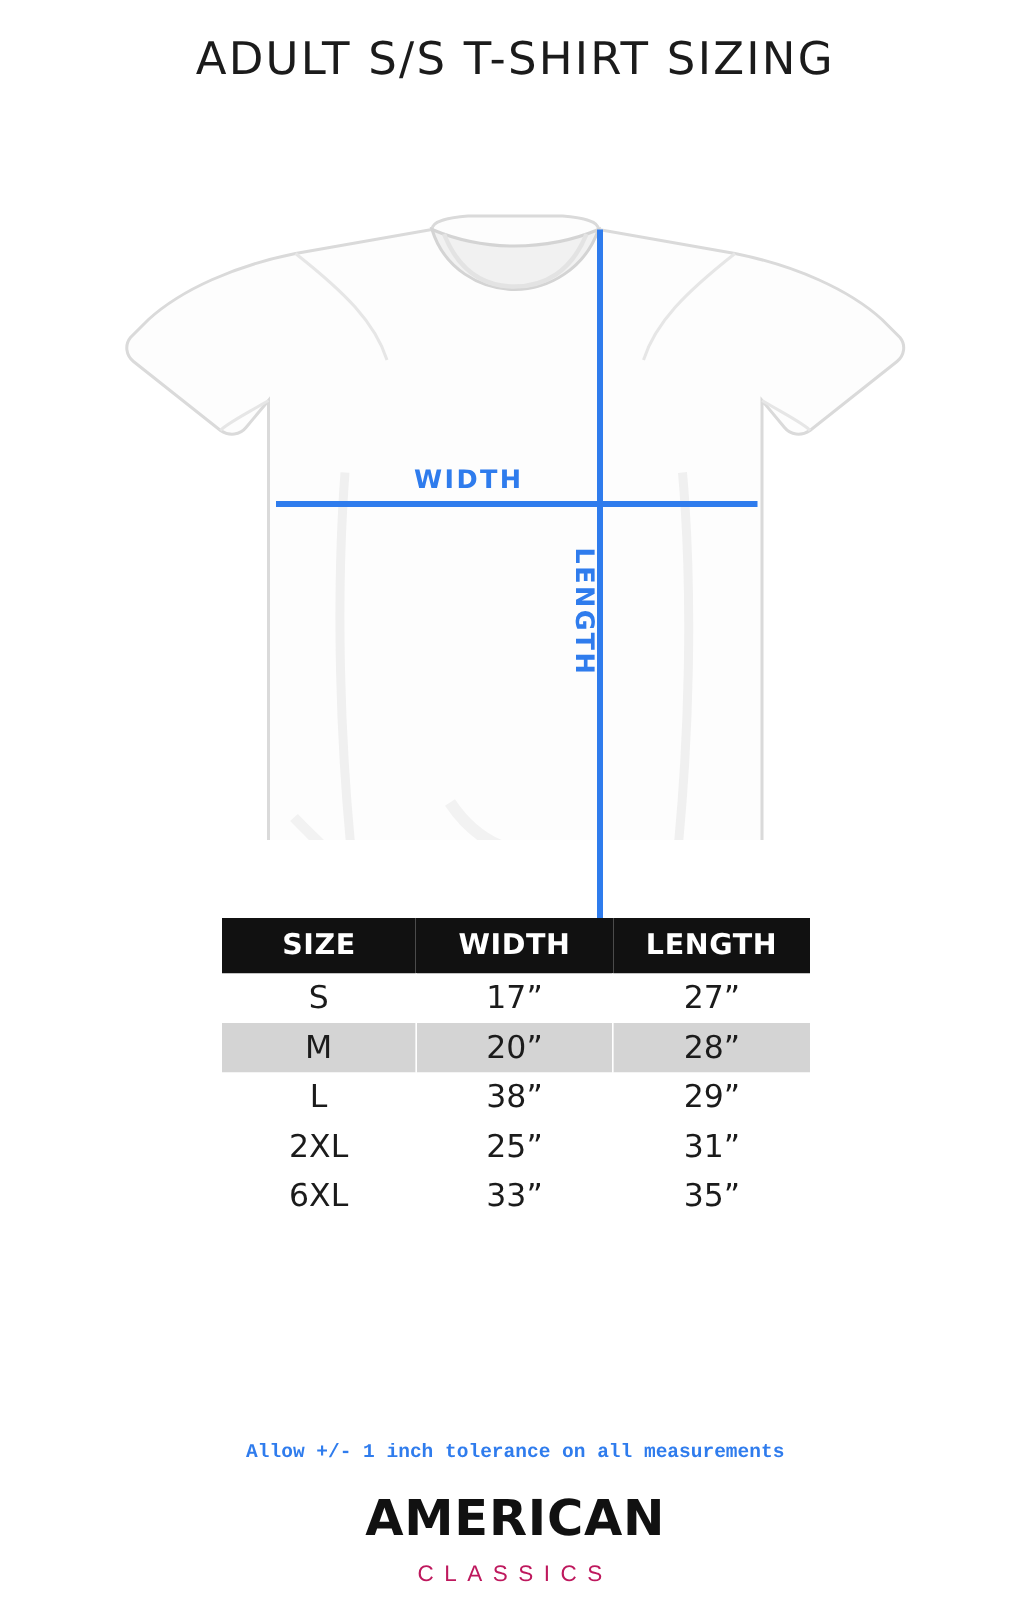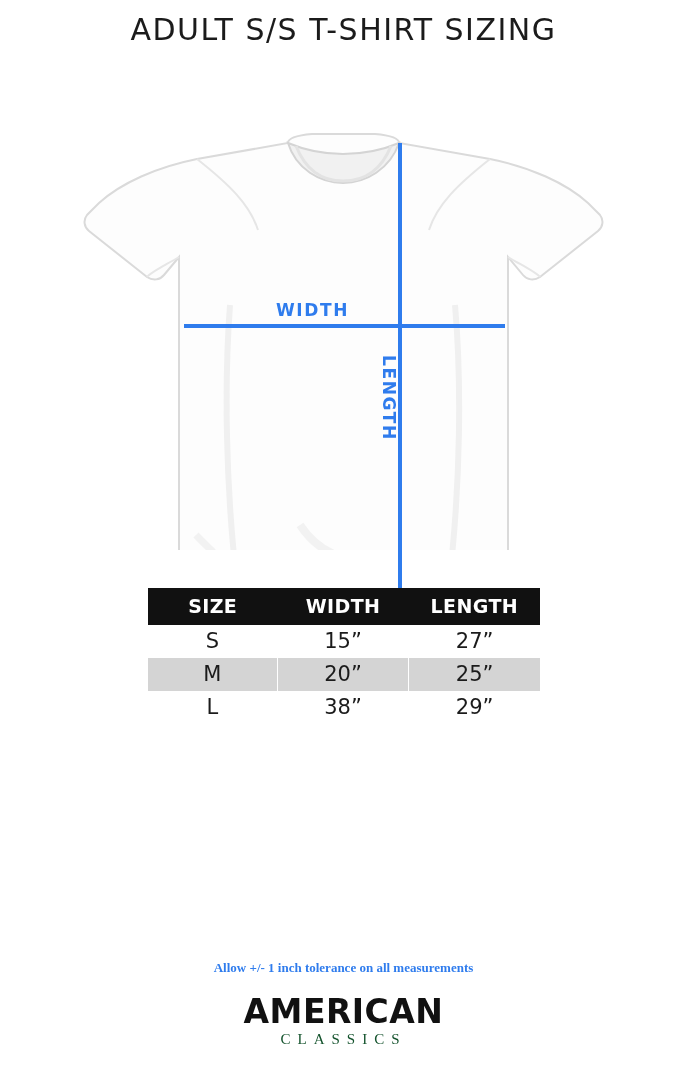--- a/index.html
+++ b/index.html
@@ -15,21 +15,21 @@
     overflow: hidden;
   }
 
   
   .page-title {
     text-align: center;
     font-size: 30px;
     letter-spacing: 1.5px;
     font-weight: 400;
     color: #1b1b1b;
-    margin: 12px 0 0 0;
+    margin: 22px 0 0 0;
     font-family: "DejaVu Sans", sans-serif;
   }
 
   
   .shirt-area {
     position: relative;
     width: 687px;
     height: 495px;
     margin-top: 8px;
   }
@@ -75,21 +75,21 @@
     font-family: "DejaVu Sans", sans-serif;
     transform: rotate(90deg);
     transform-origin: left top;
     white-space: nowrap;
   }
 
   
   .size-table {
     position: absolute;
     left: 148px;
-    top: 588px;
+    top: 612px;
     width: 392px;
     border-collapse: collapse;
     font-family: "DejaVu Sans", sans-serif;
   }
   .size-table th {
     background: #111111;
     color: #ffffff;
     font-size: 19px;
     font-weight: bold;
     letter-spacing: 0.4px;
@@ -113,42 +113,42 @@
 
   
   .tolerance {
     position: absolute;
     left: 0; right: 0;
     top: 960px;
     text-align: center;
     color: #2f7ced;
     font-weight: bold;
     font-size: 13px;
-    font-family: Liberation Serif, serif;
+    font-family: Liberation Mono, monospace;
   }
   .brand {
     position: absolute;
     left: 0; right: 0;
     top: 992px;
     text-align: center;
   }
   .brand-main {
     font-size: 33px;
     font-weight: bold;
     letter-spacing: 0.5px;
     color: #111111;
     font-family: "DejaVu Sans", sans-serif;
     text-align: center;
   }
   .brand-sub {
     font-size: 15px;
     letter-spacing: 7px;
-    color: #14532d;
-    margin-top: 0;
-    font-family: Liberation Serif, serif;
+    color: #be185d;
+    margin-top: 10px;
+    font-family: Liberation Sans, sans-serif;
   }
 </style>
 </head>
 <body>
 
 <h1 class="page-title">ADULT S/S T-SHIRT SIZING</h1>
 
 <div class="shirt-area">
 
   <svg class="shirt-svg" width="687" height="495" viewBox="0 0 687 495">
@@ -214,32 +214,42 @@
   <thead>
     <tr>
       <th>SIZE</th>
       <th>WIDTH</th>
       <th>LENGTH</th>
     </tr>
   </thead>
   <tbody>
     <tr class="odd">
       <td>S</td>
-      <td>15”</td>
+      <td>17”</td>
       <td>27”</td>
     </tr>
     <tr class="even">
       <td>M</td>
       <td>20”</td>
-      <td>25”</td>
+      <td>28”</td>
     </tr>
     <tr class="odd">
       <td>L</td>
       <td>38”</td>
       <td>29”</td>
+    </tr>
+    <tr class="odd">
+      <td>2XL</td>
+      <td>25”</td>
+      <td>31”</td>
+    </tr>
+    <tr class="odd">
+      <td>6XL</td>
+      <td>33”</td>
+      <td>35”</td>
     </tr>
   </tbody>
 </table>
 
 <div class="tolerance">Allow +/- 1 inch tolerance on all measurements</div>
 
 <div class="brand">
   <div class="brand-main">AMERICAN</div>
   <div class="brand-sub">CLASSICS</div>
 </div>

